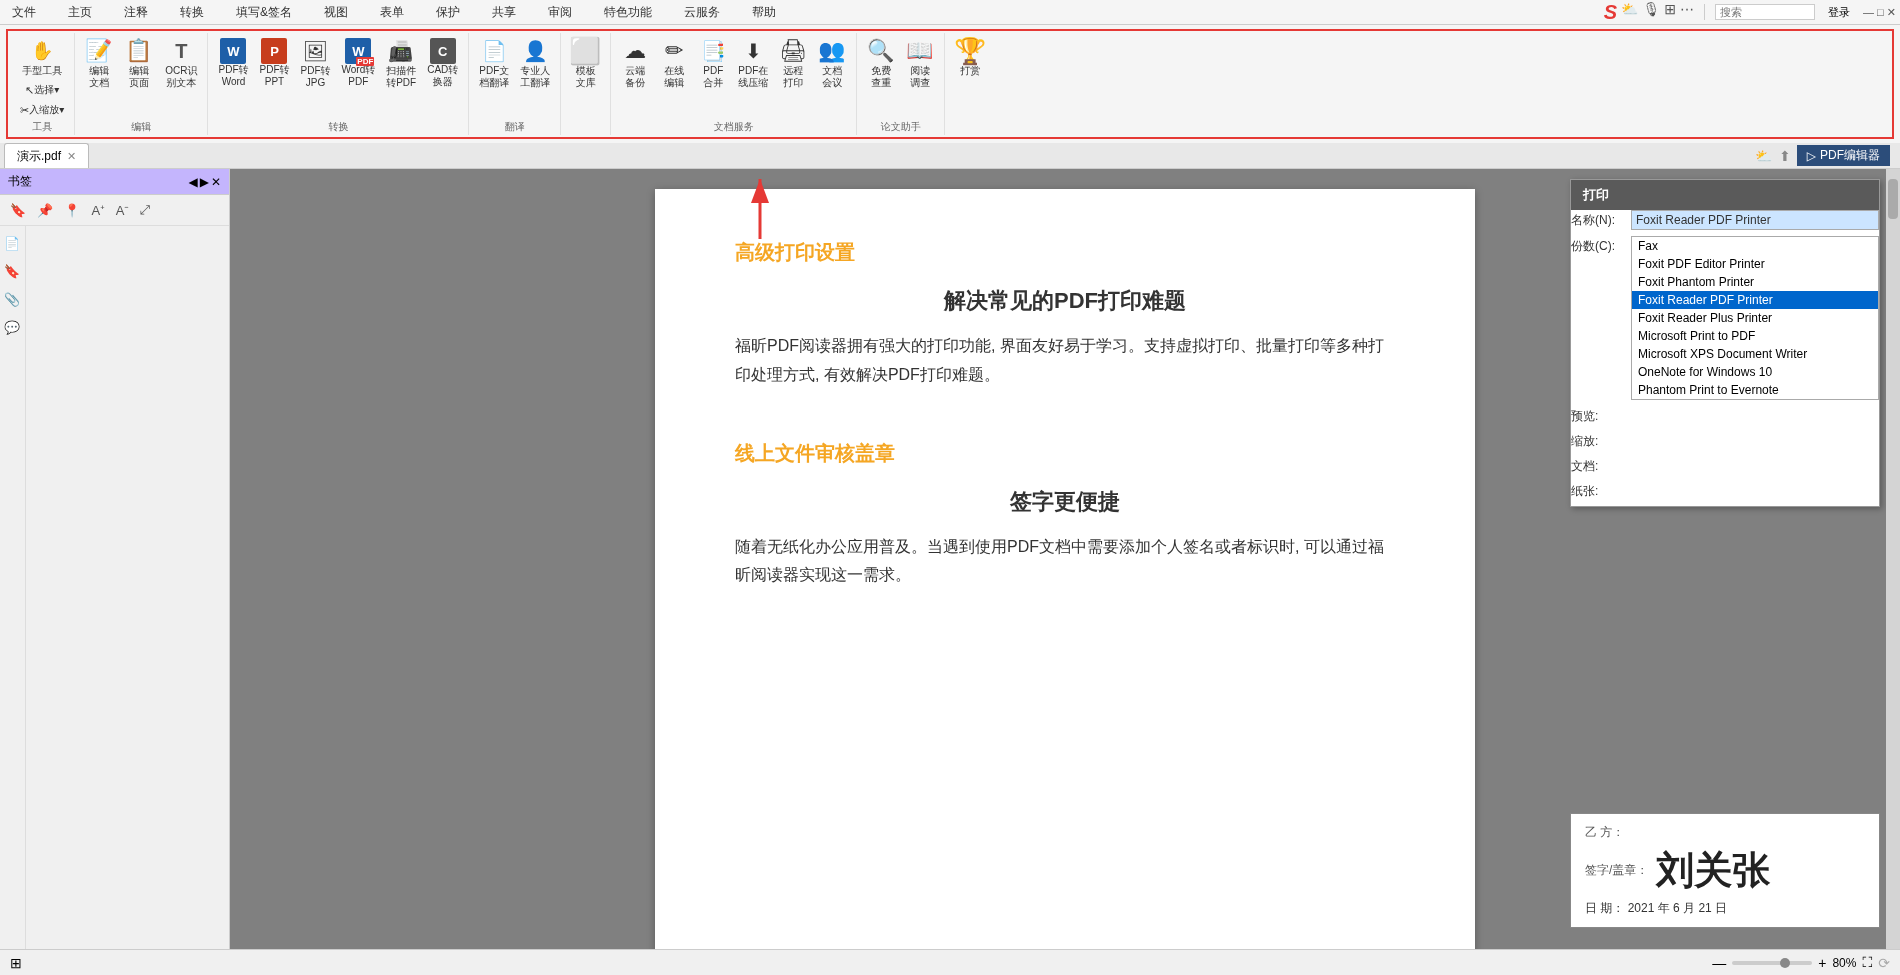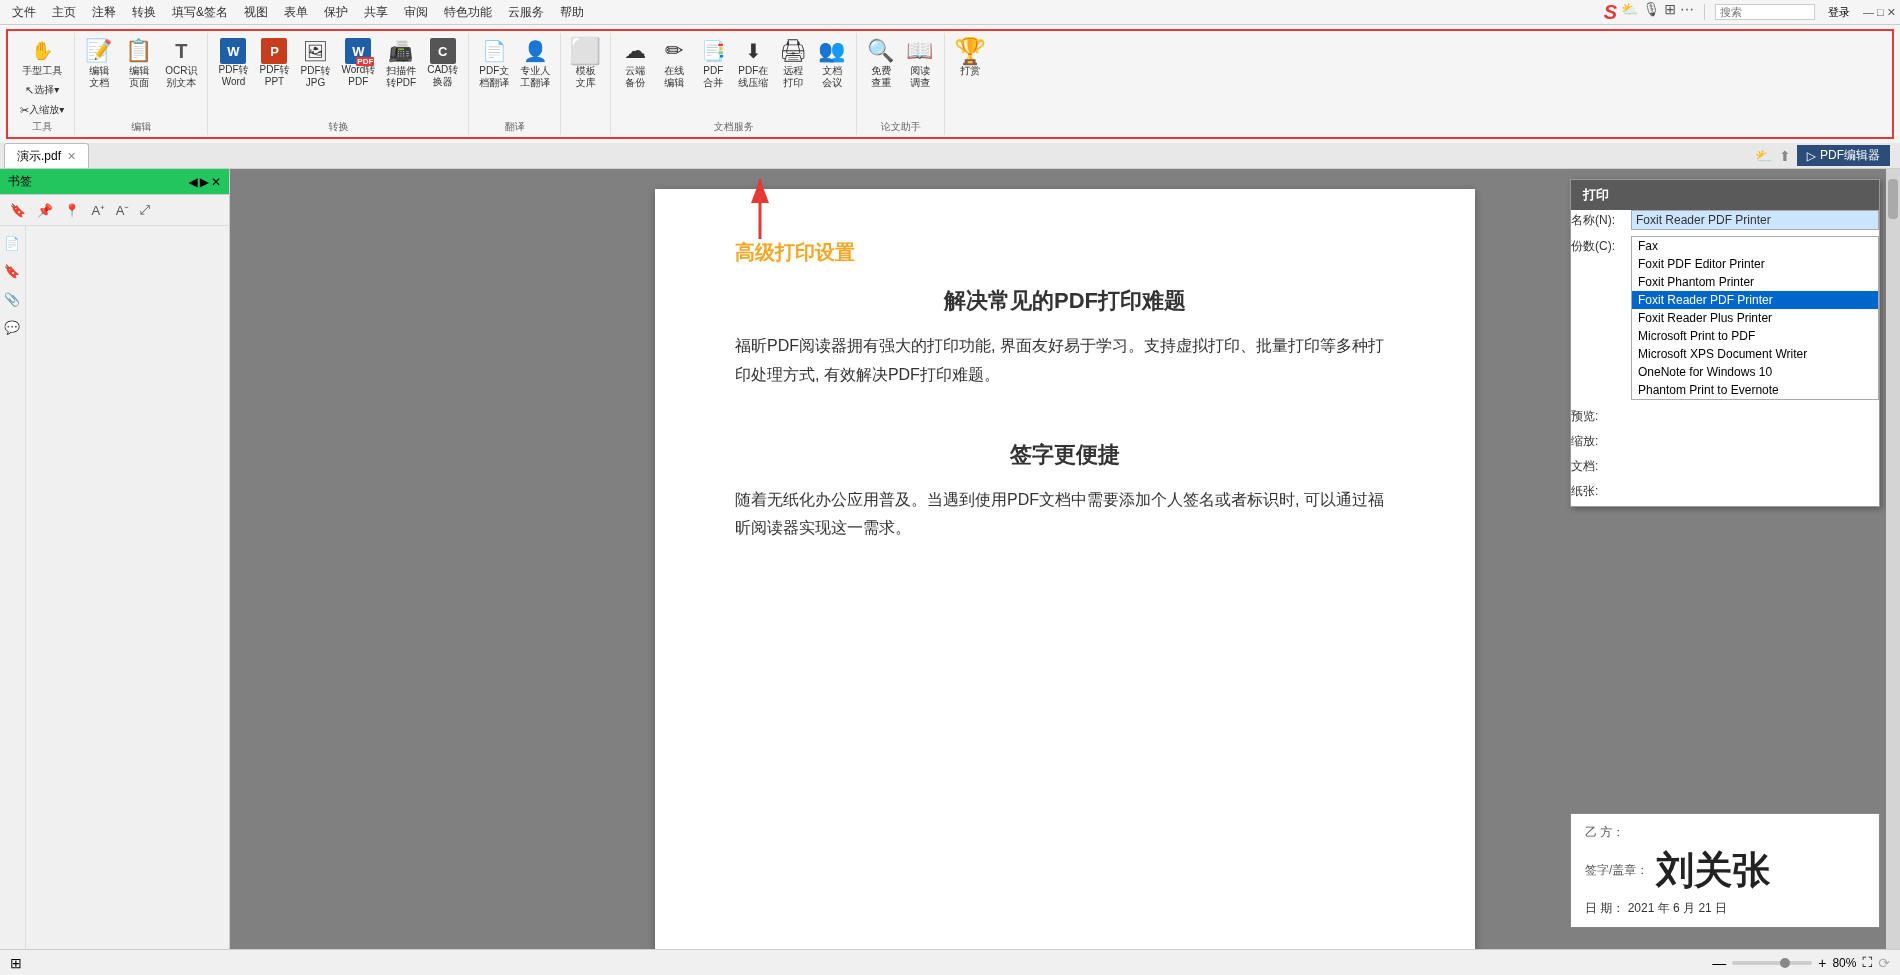--- a/index.html
+++ b/index.html
@@ -99,21 +99,21 @@
 
     
     .sidebar {
       width: 230px;
       background: #f0f0f0;
       border-right: 1px solid #ccc;
       display: flex;
       flex-direction: column;
     }
     .sidebar-header {
-      background: #22c55e;
+      background: #c4b5fd;
       padding: 4px 8px;
       font-size: 12px;
       border-bottom: 1px solid #ccc;
       display: flex;
       align-items: center;
       justify-content: space-between;
     }
     .sidebar-tools {
       display: flex;
       align-items: center;
@@ -269,21 +269,21 @@
       padding: 2px;
       position: relative;
     }
   </style>
 </head>
 <body>
 
 <div class="header-area">
 
   <div class="top-row">
-    <div style="display:flex; align-items:center; gap:0;">
+    <div style="display:flex; align-items:center; gap:16px;">
       <div class="menu-item">文件</div>
       <div class="menu-item">主页</div>
       <div class="menu-item">注释</div>
       <div class="menu-item">转换</div>
       <div class="menu-item">填写&amp;签名</div>
       <div class="menu-item">视图</div>
       <div class="menu-item">表单</div>
       <div class="menu-item">保护</div>
       <div class="menu-item">共享</div>
       <div class="menu-item">审阅</div>
@@ -522,20 +522,21 @@
 
     <div class="pdf-page">
 
       <div class="pdf-section">
         <div class="pdf-heading">高级打印设置</div>
         <div class="pdf-subheading">解决常见的PDF打印难题</div>
         <div class="pdf-body">福昕PDF阅读器拥有强大的打印功能, 界面友好易于学习。支持虚拟打印、批量打印等多种打印处理方式, 有效解决PDF打印难题。</div>
       </div>
 
       <div class="pdf-section">
+        <div class="pdf-heading">线上文件审核盖章</div>
         <div class="pdf-subheading">签字更便捷</div>
         <div class="pdf-body">随着无纸化办公应用普及。当遇到使用PDF文档中需要添加个人签名或者标识时, 可以通过福昕阅读器实现这一需求。</div>
       </div>
 
     </div>
 
     <div class="print-dialog" style="position:absolute; top:10px; right:20px;">
       <div class="print-dialog-title">打印</div>
       <div class="print-dialog-body">
 

